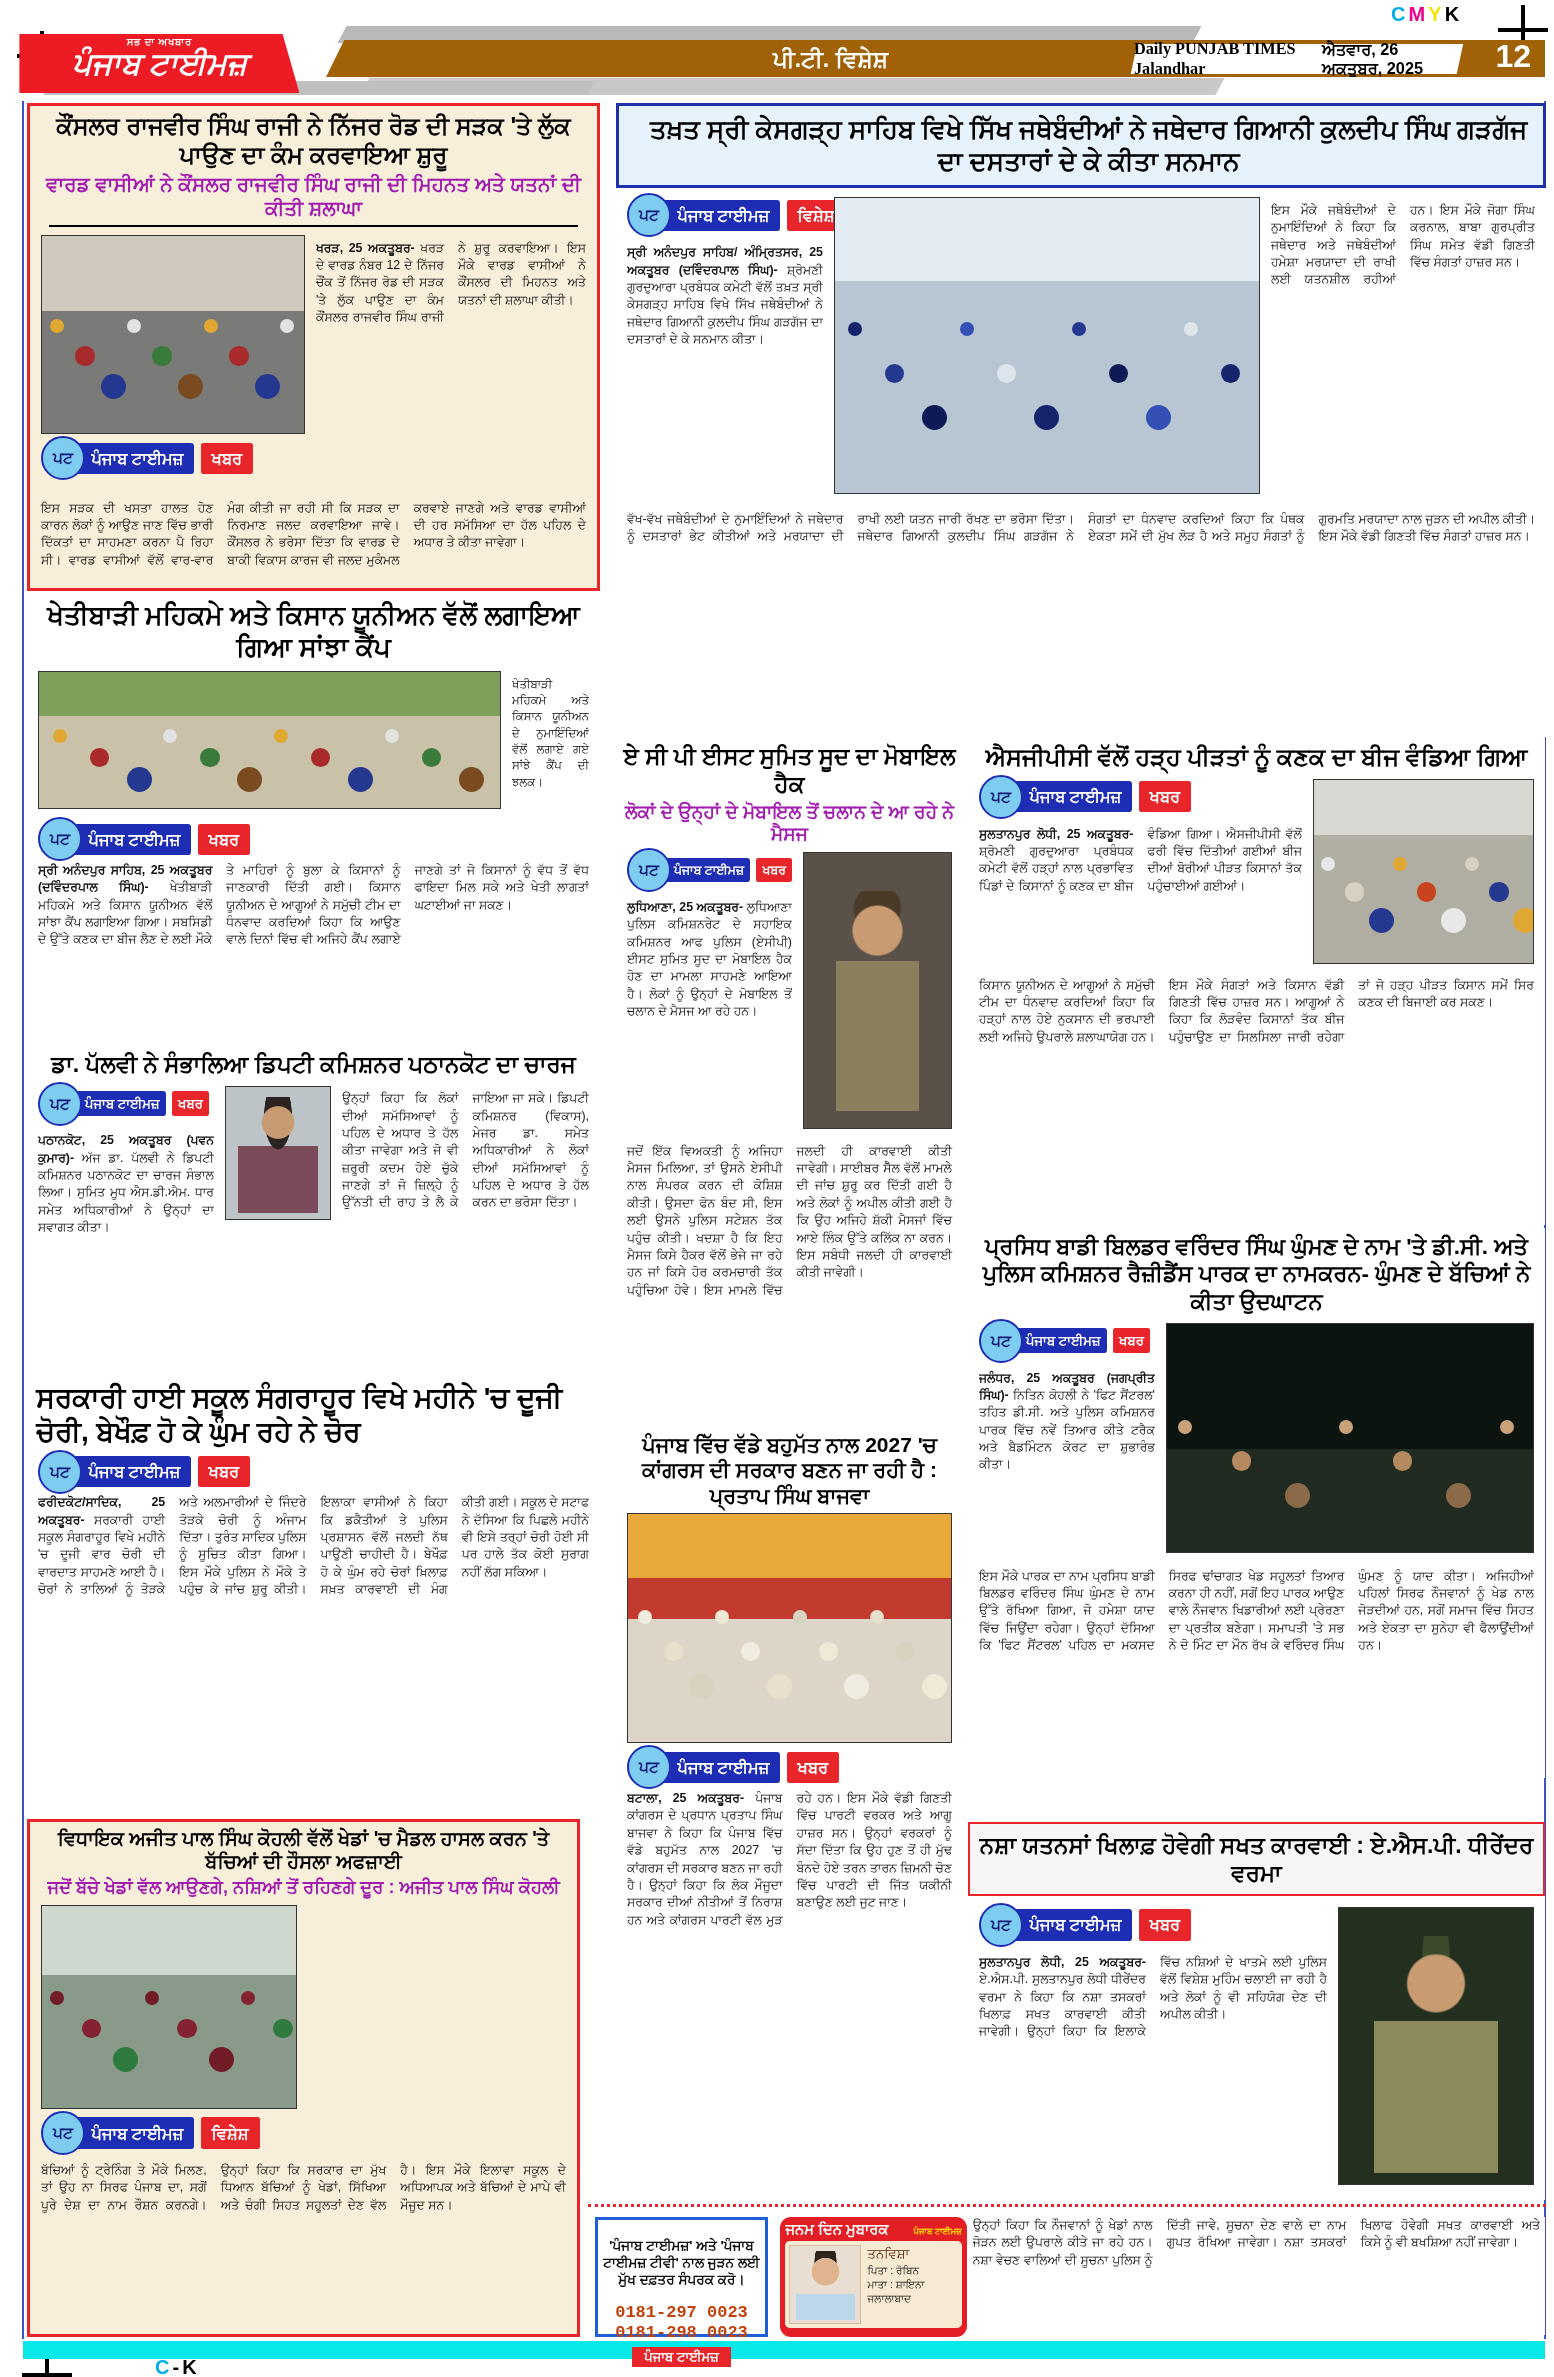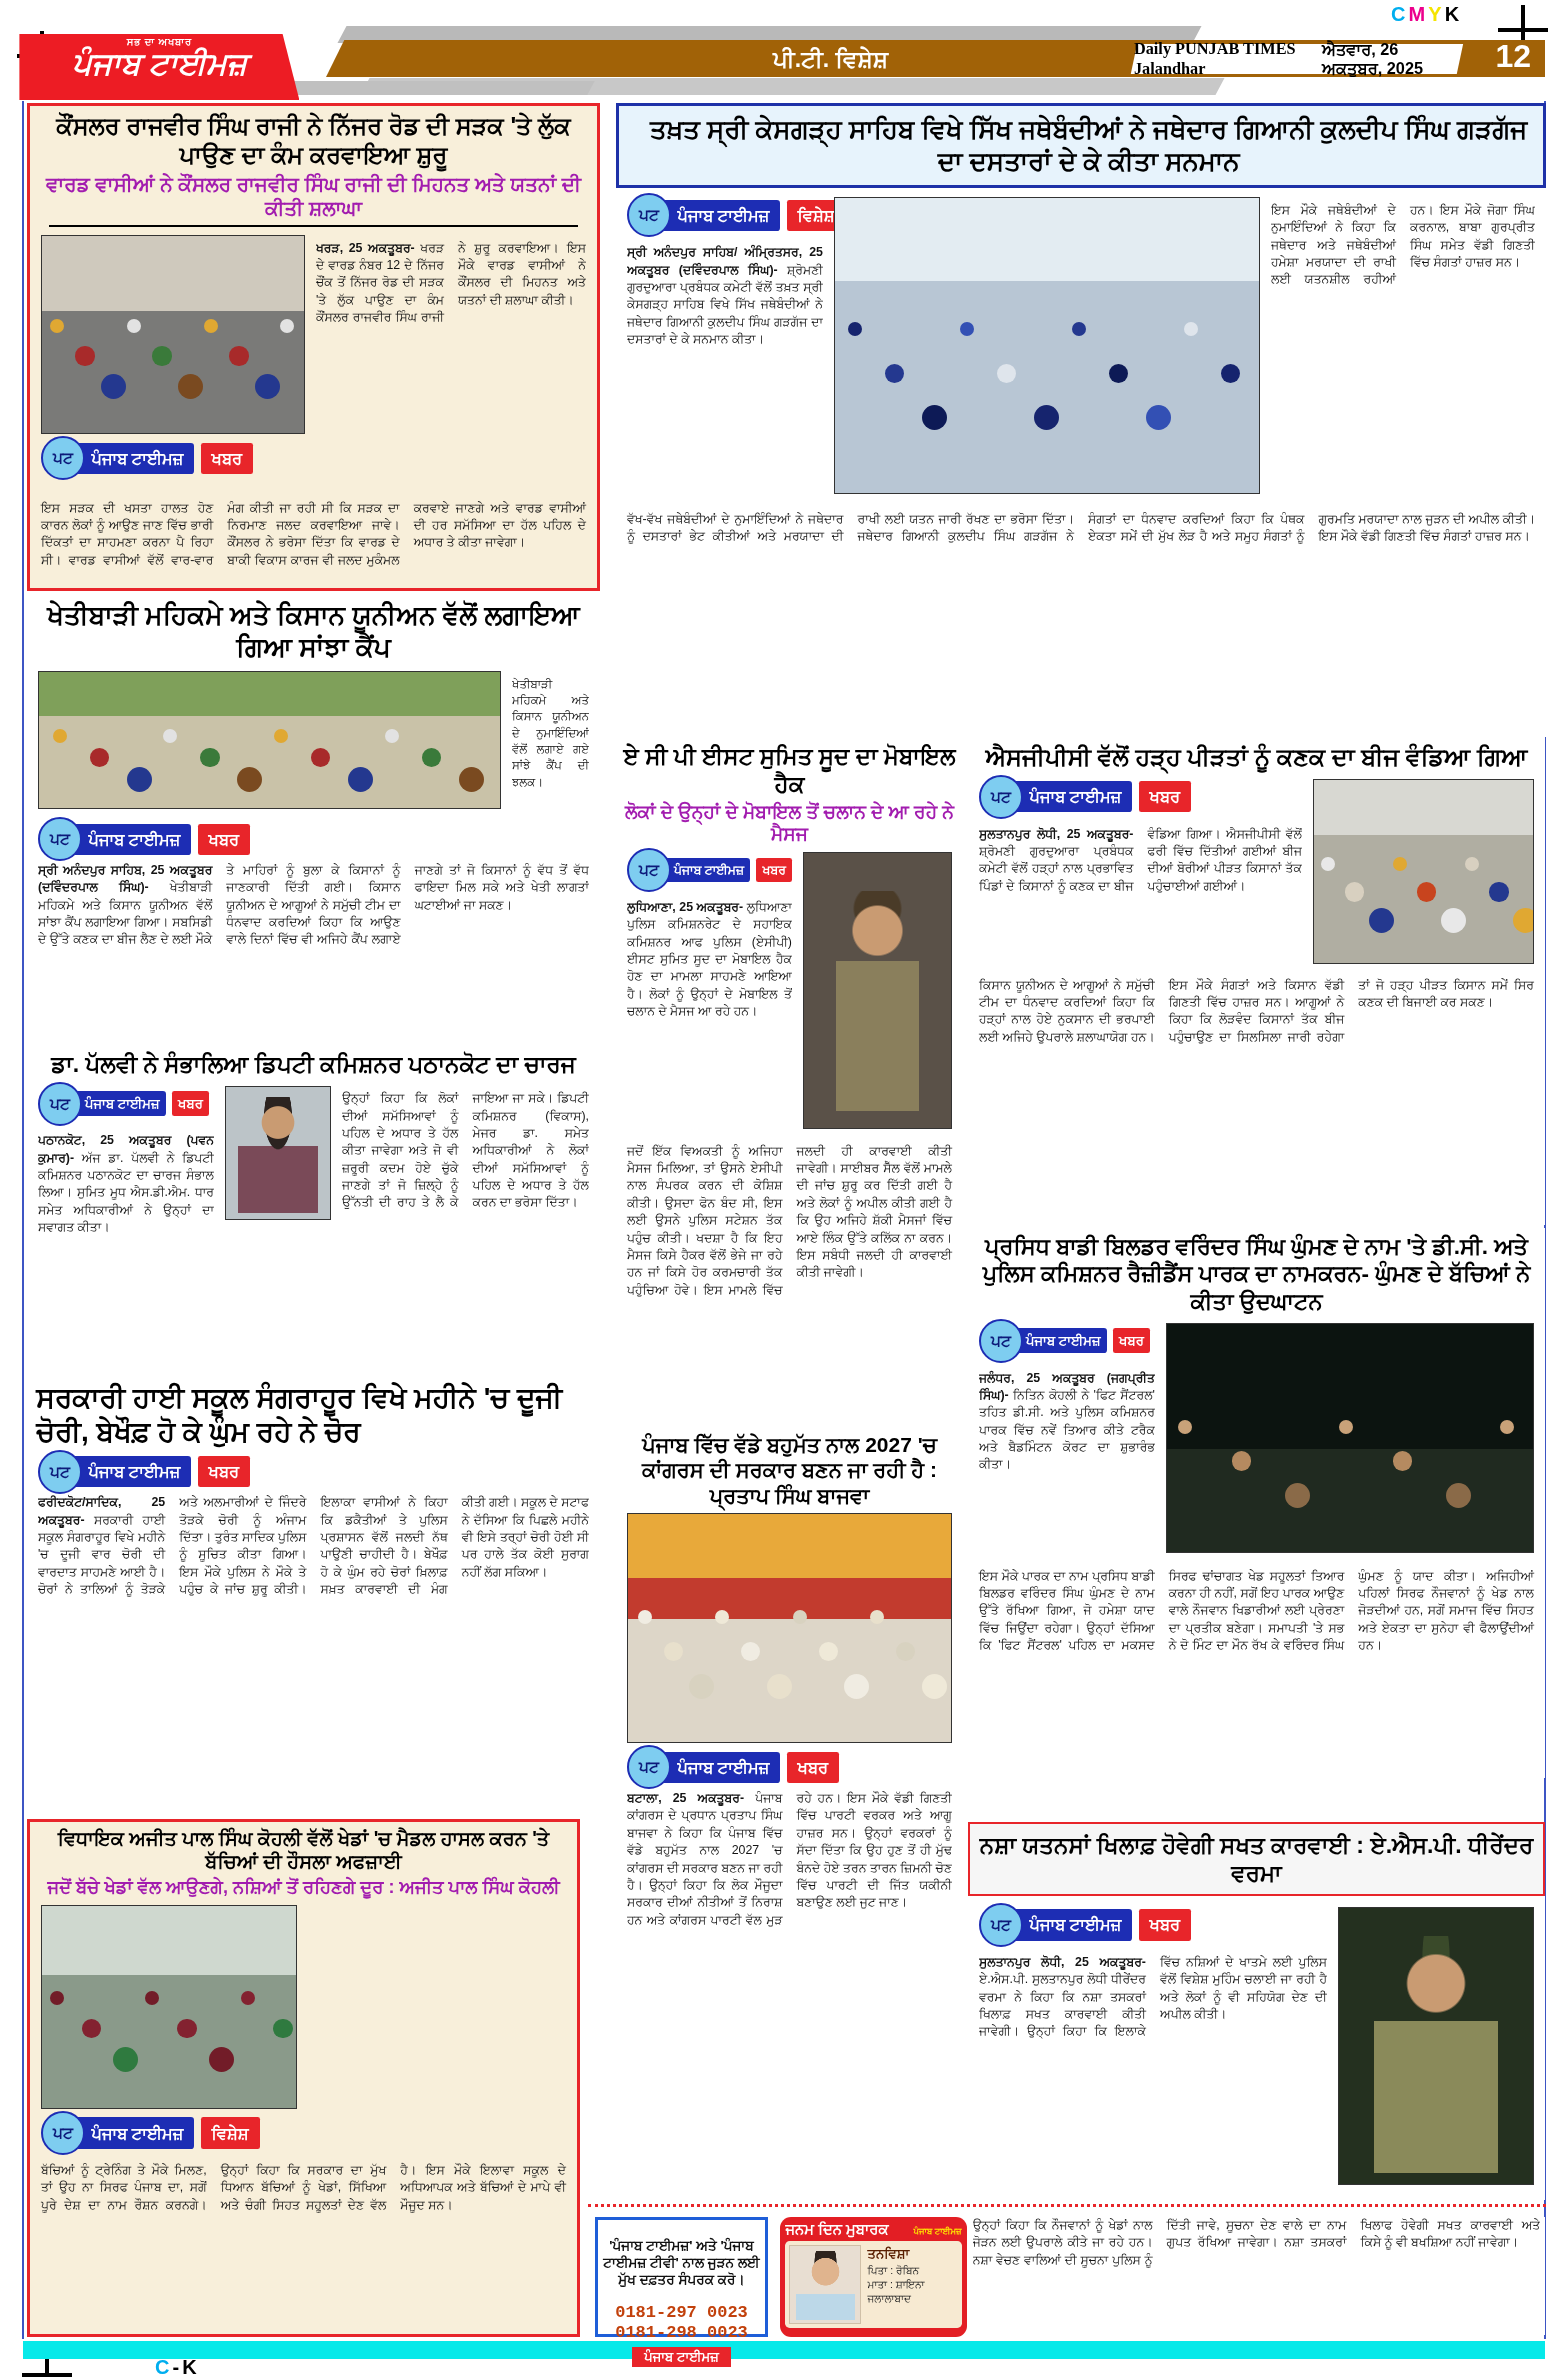--- a/index.html
+++ b/index.html
@@ -9,21 +9,21 @@
   
   .cmyk{position:absolute;font-weight:bold;font-size:20px;letter-spacing:3.1px;}
   .cmyk .c{color:#00aeef}.cmyk .m{color:#ec008c}.cmyk .y{color:#f5e400}.cmyk .k{color:#000}
   .cross{position:absolute;width:50px;height:50px;}
   .cross:before,.cross:after{content:"";position:absolute;background:#000;}
   .cross:before{left:0;right:0;top:23px;height:3.9px;}
   .cross:after{top:0;bottom:0;left:23px;width:3.9px;}
 
   
   .strip{position:absolute;background:#b9b9b9;transform:skewX(-28deg);}
-  #masthead-red{position:absolute;left:19.4px;top:34px;width:280px;height:66px;background:#ed1c24;
+  #masthead-red{position:absolute;left:19.4px;top:34px;width:280px;height:59px;background:#ed1c24;
     clip-path:polygon(0 0,94% 0,100% 100%,0 100%);color:#fff;z-index:5;text-align:center;}
   #masthead-red .tag{display:block;font-size:10px;font-weight:bold;margin-top:2.3px;letter-spacing:0.8px;}
   #masthead-red .logo{display:block;font-size:31px;font-weight:bold;line-height:1.0;font-style:italic;}
   #topbar{position:absolute;left:326px;top:40px;width:1219px;height:37px;background:#a16207;
     clip-path:polygon(1.5% 0,100% 0,100% 100%,0 100%);z-index:4;}
   #section-label{position:absolute;left:447px;top:6.2px;color:#fff;font-size:23px;font-weight:bold;}
   #edition-box{position:absolute;left:808px;top:3.9px;width:326px;height:29.5px;background:#fff;transform:skewX(-12deg);
     display:flex;align-items:center;justify-content:center;gap:7.8px;}
   #edition-box .en{font-family:"Liberation Serif",serif;font-weight:bold;font-size:16.3px;color:#000;transform:skewX(12deg);}
   #edition-box .pa{font-weight:bold;font-size:16.3px;color:#000;transform:skewX(12deg);}
@@ -95,21 +95,21 @@
   #contact-box .msg{font-weight:bold;font-size:13.6px;line-height:1.25;color:#111;}
   #contact-box .phone{font-weight:bold;font-size:17px;color:#c2410c;line-height:1.2;font-family:Liberation Mono, monospace;}
   #contact-box .btn{display:inline-block;background:#e8252a;color:#fff;font-weight:bold;font-size:13.2px;padding:2.3px 12.4px;margin-top:3.1px;}
   #birthday-box{position:absolute;left:780px;top:2217px;width:187px;height:120px;background:#e31e24;border-radius:11px;
     box-sizing:border-box;padding:3.9px 5.4px;}
   #birthday-box .hdr{display:flex;align-items:baseline;justify-content:space-between;}
   #birthday-box .t{color:#fff;font-weight:bold;font-size:14.8px;}
   #birthday-box .b{color:#ffe600;font-weight:bold;font-size:8.5px;}
   #birthday-box .card{display:flex;gap:6.2px;background:#f7ead2;border-radius:4.7px;margin-top:3.1px;padding:3.9px;height:87px;box-sizing:border-box;}
   #birthday-box .info{font-size:10.5px;color:#222;line-height:1.35;}
-  #birthday-box .nm{font-weight:bold;font-size:13.2px;color:#5a1f00;}
+  #birthday-box .nm{font-weight:normal;font-size:13.2px;color:#5a1f00;}
 </style>
 </head>
 <body>
 
 <div id="page">
 
   <div class="cross" style="left:17px;top:31px;"></div>
   <div class="cmyk" style="left:84px;top:35px;"><span class="c">C</span><span class="m">M</span><span class="y">Y</span><span class="k">K</span></div>
   <div class="cmyk" style="left:1391px;top:3.1px;"><span class="c">C</span><span class="m">M</span><span class="y">Y</span><span class="k">K</span></div>
   <div class="cross" style="left:1498px;top:4.7px;"></div>

